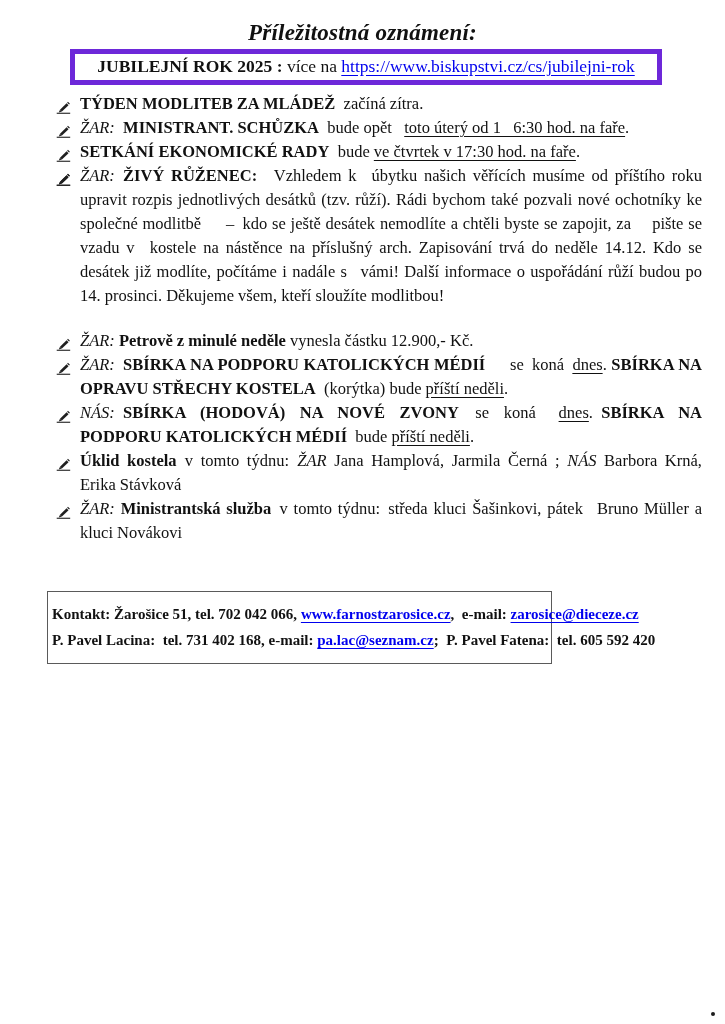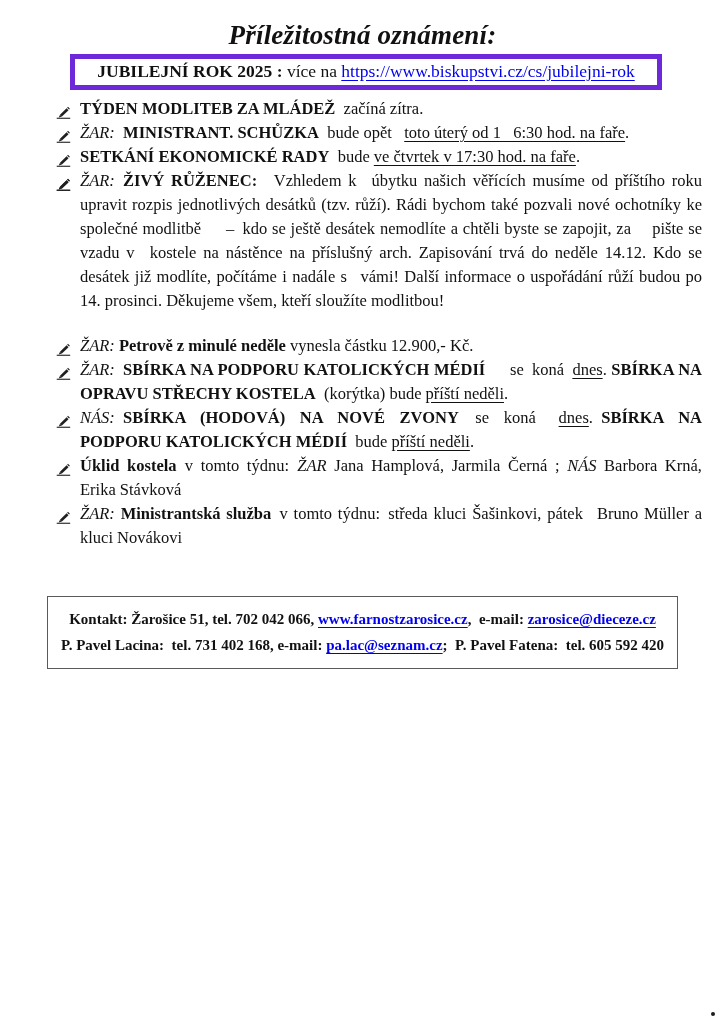--- a/index.html
+++ b/index.html
@@ -8,21 +8,21 @@
     background:#ffffff;
     font-family:"Liberation Serif","DejaVu Serif",serif;
     color:#111;
     position:relative;
     overflow:hidden;
   }
   .page{padding-top:20px;}
   .title{
     margin:0;
     text-align:center;
-    font-size:27px;
+    font-size:23px;
     font-weight:bold;
     font-style:italic;
     letter-spacing:.2px;
   }
   .banner{
     box-sizing:border-box;
     margin:3px 0 0 70px;
     width:592px;
     border:5px solid #6d28d9;
     padding:2px 8px 3px;
@@ -49,21 +49,21 @@
     width:15px;height:13px;
     display:inline-block;
   }
   .b{font-weight:bold;}
   .i{font-style:italic;}
   .u{text-decoration:underline;text-underline-offset:3px;}
   a{color:#0000ee;text-decoration:underline;text-underline-offset:3px;cursor:pointer;}
   .contact-box{
     box-sizing:border-box;
     margin:46px 0 0 47px;
-    width:631px;
+    width:505px;
     border:1px solid #5a5a5a;
     text-align:center;
     padding:7px 4px 8px;
   }
   .contact-box p{
     margin:4px 0;
     font-size:15px;
     font-weight:bold;
     line-height:22px;
     white-space:nowrap;

